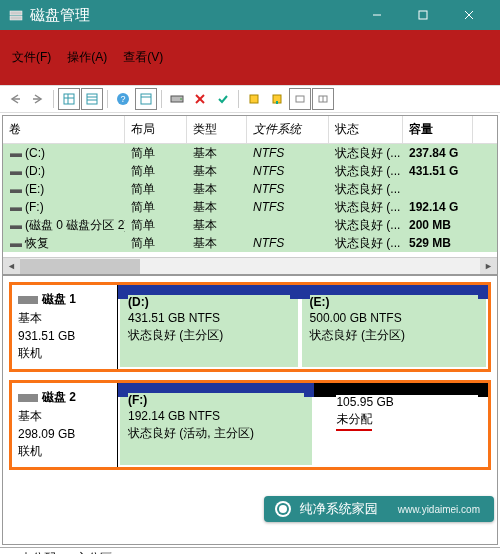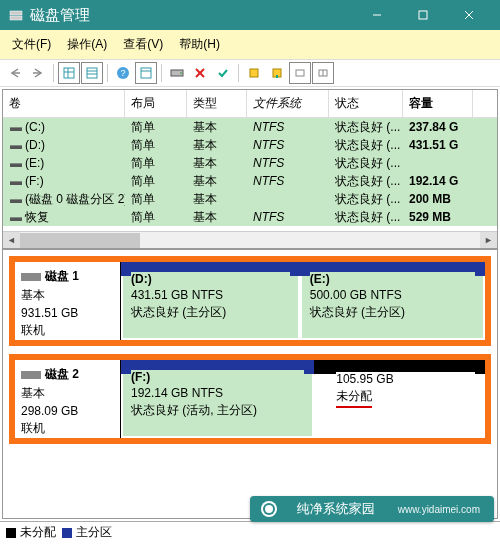--- a/index.html
+++ b/index.html
@@ -34,22 +34,22 @@
   .win-btn {
     width: 46px;
     height: 30px;
     display: flex;
     align-items: center;
     justify-content: center;
     color: #fff;
   }
   .menubar {
     display: flex;
-    background: #fef9c3;
-    padding: 2px 4px;
+    background: #b91c1c;
+    padding: 15px 4px;
   }
   .menubar .menu-item {
     padding: 4px 8px;
     cursor: default;
   }
   .toolbar {
     display: flex;
     align-items: center;
     padding: 2px 4px;
     border-top: 1px solid #ddd;
@@ -128,21 +128,21 @@
   .graphical {
     flex: 1;
     background: #fff;
     overflow-y: auto;
     padding: 6px;
     position: relative;
   }
   .disk-row {
     display: flex;
     margin-bottom: 8px;
-    border: 6px solid #f97316;
+    border: 3px solid #f97316;
     height: 90px;
   }
   .disk-label {
     width: 106px;
     background: #fff;
     border-right: 1px solid #000;
     padding: 6px 6px;
     position: relative;
   }
   .disk-label .disk-icon {
@@ -213,26 +213,26 @@
     position: absolute;
     right: 6px;
     bottom: 32px;
     font-size: 13px;
     color: #fff;
     background: #2b8a8a;
     padding: 4px 14px 4px 10px;
     border-radius: 4px;
     display:flex;
     align-items: center;
-    gap: 19px;
+    gap: 8px;
     box-shadow: 0 1px 3px rgba(0,0,0,.3);
   }
   .watermark .wm-sub {
     font-size: 10px;
-    margin-left: 4px;
+    margin-left: 12px;
     opacity: .9;
   }
 </style>
 </head>
 <body>
 
 <div class="titlebar">
   <span class="app-icon">
     <svg width="14" height="14" viewBox="0 0 14 14">
         <rect x="1" y="3" width="12" height="4" fill="#ccc" stroke="#fff" stroke-width=".5"></rect>
@@ -257,21 +257,20 @@
           <line x1="9" y1="1" x2="1" y2="9" stroke="#fff" stroke-width="1"></line>
         </svg>
       </div>
   </div>
 </div>
 
 <div class="menubar">
   <div class="menu-item">文件(F)</div>
   <div class="menu-item">操作(A)</div>
   <div class="menu-item">查看(V)</div>
-  <div class="menu-item">帮助(H)</div>
 </div>
 
 <div class="toolbar">
   <div class="tb-btn">
       <svg width="14" height="14">
         <path d="M10 3 L4 7 L10 11" stroke="#888" fill="none" stroke-width="1.5"></path>
         <line x1="4" y1="7" x2="12" y2="7" stroke="#888" stroke-width="1.5"></line>
       </svg>
     </div>
   <div class="tb-btn">

